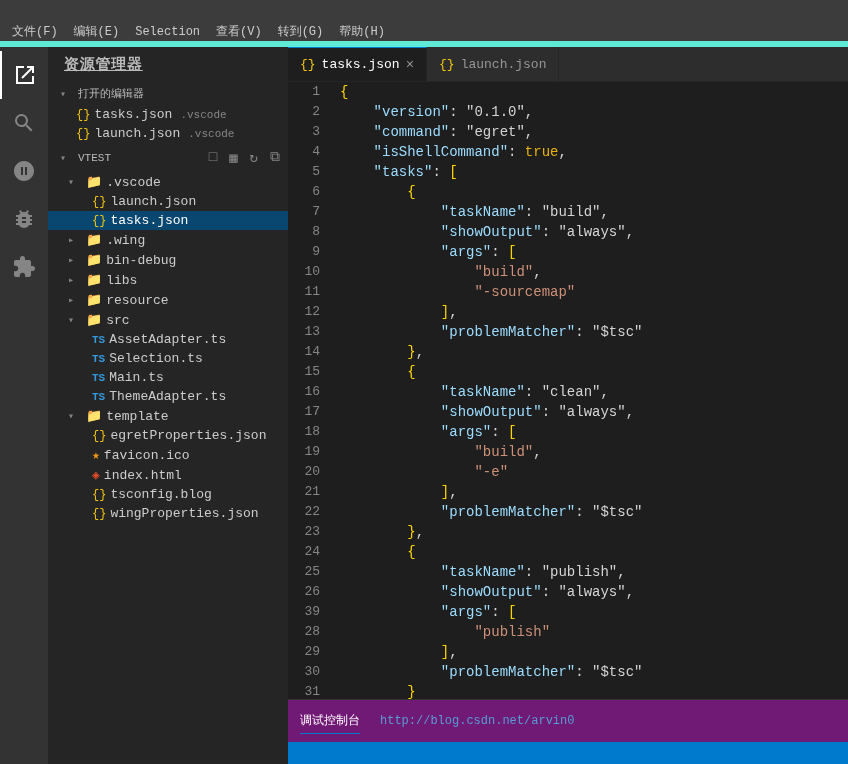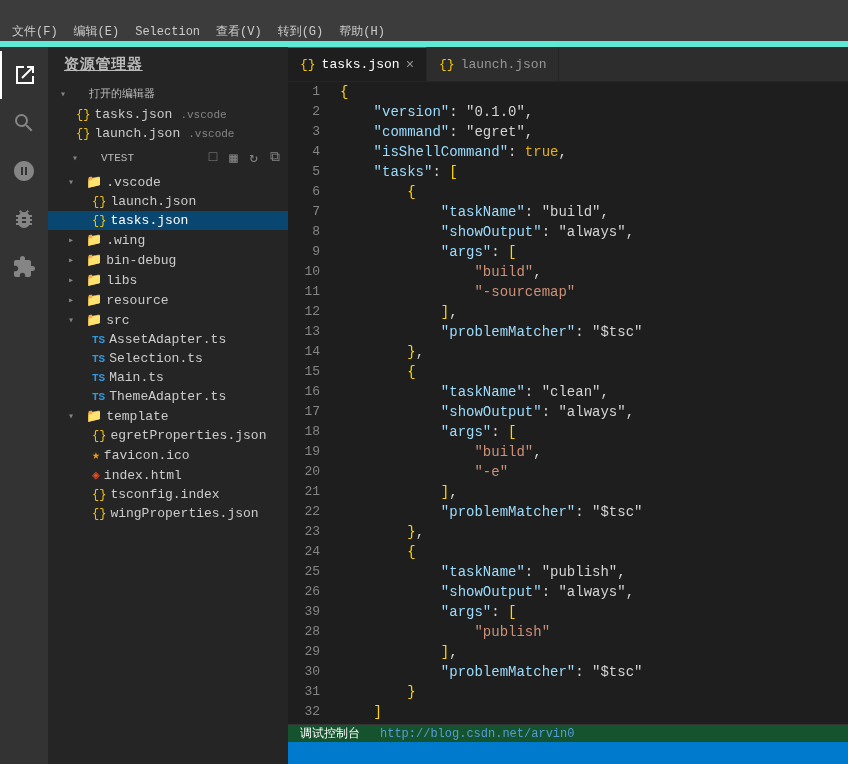--- a/index.html
+++ b/index.html
@@ -97,21 +97,21 @@
       text-transform: uppercase;
       text-decoration: underline;
     }
     .tree-section-header {
       padding: 4px 12px;
       font-size: 11px;
       color: #bbb;
       cursor: pointer;
       display: flex;
       align-items: center;
-      gap: 15px;
+      gap: 4px;
     }
     .tree-item {
       padding: 2px 0;
       font-size: 13px;
       display: flex;
       align-items: center;
       gap: 4px;
       cursor: pointer;
       color: #cccccc;
       white-space: nowrap;
@@ -227,22 +227,22 @@
       align-items: center;
       padding: 0 10px;
       font-size: 12px;
       color: #fff;
       flex-shrink: 0;
       justify-content: space-between;
     }
 
     
     #panel {
-      height: 18px;
-      background: #14532d;
+      height: 43px;
+      background: #701a75;
       border-top: 1px solid #333;
       display: flex;
       align-items: center;
       padding: 0 12px;
       font-size: 12px;
       color: #858585;
       flex-shrink: 0;
       gap: 20px;
     }
     .panel-tab {
@@ -322,21 +322,21 @@
         <span style="color:#f1c40f; font-size:12px;">{}</span>
         <span>tasks.json</span>
         <span style="color:#858585; margin-left:4px; font-size:11px;">.vscode</span>
       </div>
       <div class="tree-item" style="padding-left: 28px;">
         <span style="color:#f1c40f; font-size:12px;">{}</span>
         <span>launch.json</span>
         <span style="color:#858585; margin-left:4px; font-size:11px;">.vscode</span>
       </div>
 
-      <div style="display:flex; align-items:center; justify-content:space-between; padding:4px 4px 4px 24px;">
+      <div style="display:flex; align-items:center; justify-content:space-between; padding:4px 4px 4px 12px;">
         <div class="tree-section-header" style="padding:0;">
           <span class="chevron open"></span>
           <span>VTEST</span>
         </div>
         <div id="explorer-toolbar-icons">
           <span class="toolbar-icon" title="新建文件">□</span>
           <span class="toolbar-icon" title="新建文件夹">▦</span>
           <span class="toolbar-icon" title="刷新">↻</span>
           <span class="toolbar-icon" title="折叠">⧉</span>
         </div>
@@ -414,21 +414,21 @@
       <div class="tree-item" style="padding-left: 44px;">
         <span style="color:#f39c12;">★</span>
         <span>favicon.ico</span>
       </div>
       <div class="tree-item" style="padding-left: 44px;">
         <span style="color:#e44d26;">◈</span>
         <span>index.html</span>
       </div>
       <div class="tree-item" style="padding-left: 44px;">
         <span style="color:#f1c40f; font-size:12px;">{}</span>
-        <span>tsconfig.index</span>
+        <span>tsconfig.blog</span>
       </div>
       <div class="tree-item" style="padding-left: 44px;">
         <span style="color:#f1c40f; font-size:12px;">{}</span>
         <span>wingProperties.json</span>
       </div>
 
     </div>
   </div>
 
   <div id="editor-area">

